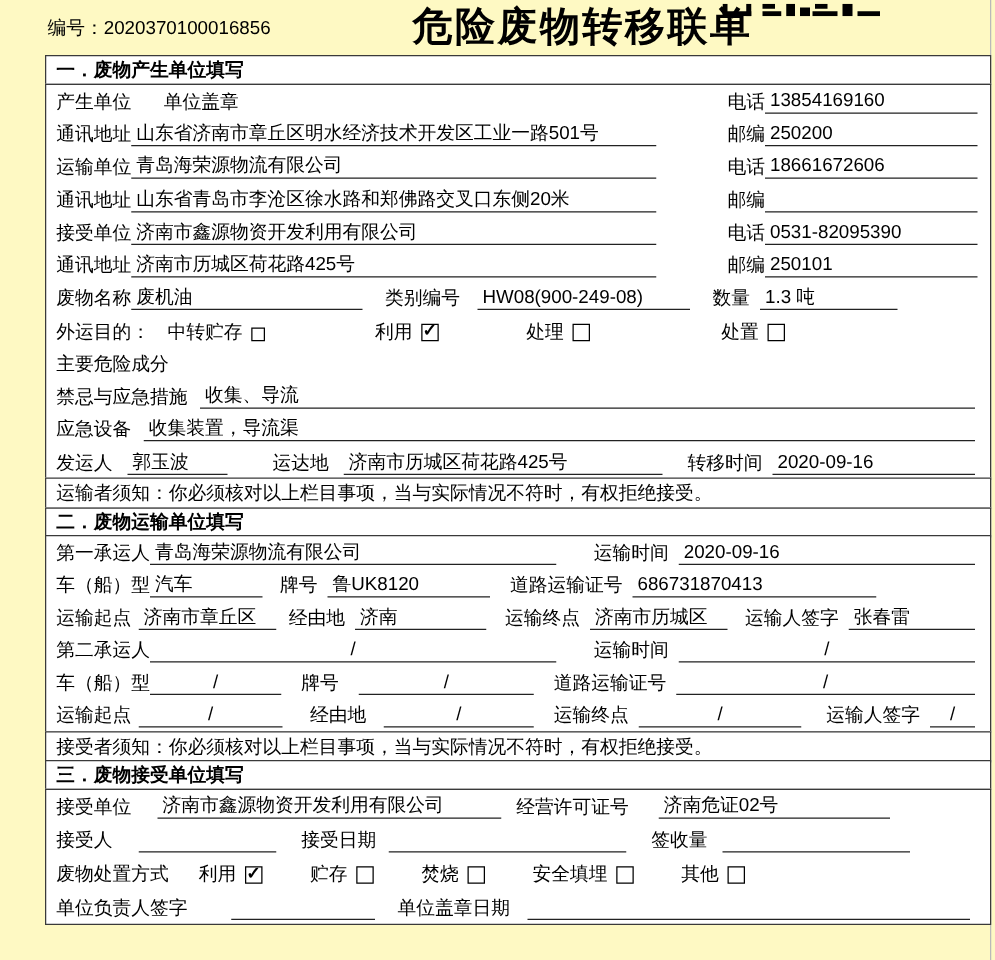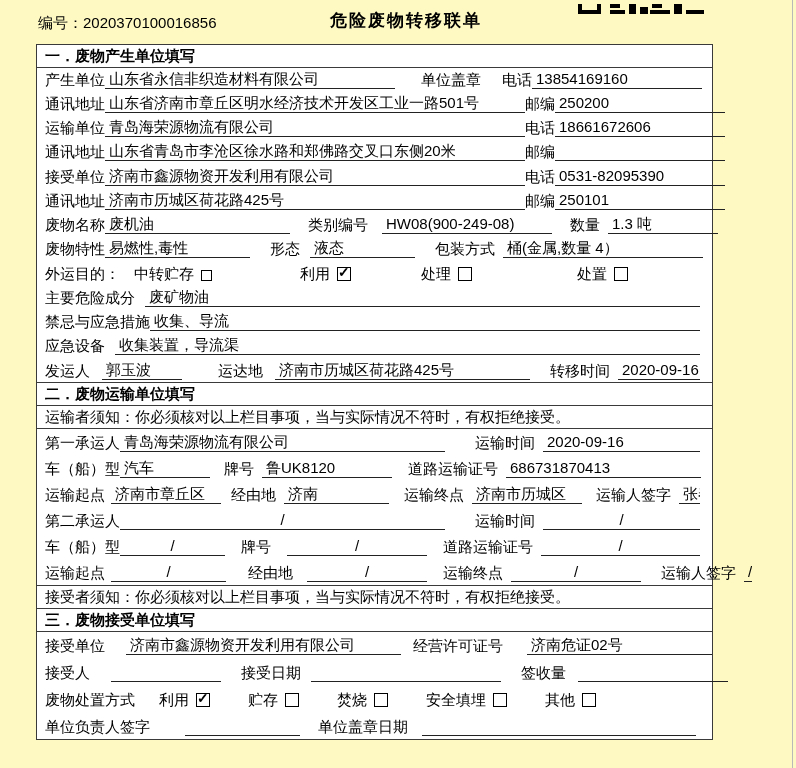--- a/index.html
+++ b/index.html
@@ -3,23 +3,23 @@
 <meta charset="utf-8">
 <style>
   html,body{margin:0;padding:0;background:#ffffff;}
   .page{
     position:relative;width:796px;height:768px;background:#fef9c3;
     font-family:Liberation Sans, sans-serif;
     font-size:15px;color:#000;overflow:hidden;
   }
   .page-edge{position:absolute;right:3px;top:0;width:1px;height:768px;background:#b9b9b9;}
   .doc-no{position:absolute;left:38px;top:13px;line-height:20px;}
-  .doc-title{position:absolute;left:330px;top:6px;font-size:17px;font-weight:bold;line-height:30px;letter-spacing:2px;}
+  .doc-title{position:absolute;left:330px;top:6px;font-size:32px;font-weight:bold;line-height:30px;letter-spacing:2px;}
   .qr{position:absolute;left:578px;top:0;}
-  .form{position:absolute;left:36px;top:44px;width:677px;}
+  .form{position:absolute;left:36px;top:44px;width:757px;}
   .box{box-sizing:border-box;border:1.5px solid #3a3a3a;background:#fff;}
   .box + .box{margin-top:-1.5px;}
   .sec-head{height:24px;display:flex;align-items:center;padding-left:8px;font-weight:bold;}
   .notice{height:25px;display:flex;align-items:center;padding-left:8px;}
   .rows{display:flex;flex-direction:column;}
   .rows-s1{height:317px;}
   .rows-s2{height:158px;}
   .rows-s3{height:109px;}
   .r{flex:1;display:flex;align-items:flex-end;padding:0 8px 3px 8px;}
   .lbl{display:inline-block;line-height:18px;white-space:nowrap;flex-shrink:0;}
@@ -62,21 +62,20 @@
     </svg>
   </div>
 
   <div class="form">
 
     <div class="box sec-head">一．废物产生单位填写</div>
     <div class="box rows rows-s1">
 
       <div class="r">
         <span class="lbl">产生单位</span>
-        <span class="u" style="width:290px">山东省永信非织造材料有限公司</span>
         <span class="lbl" style="margin-left:26px">单位盖章</span>
         <span class="lbl ml-auto">电话</span>
         <span class="u" style="width:170px;margin-right:2px">13854169160</span>
       </div>
 
       <div class="r">
         <span class="lbl">通讯地址</span>
         <span class="u" style="width:420px">山东省济南市章丘区明水经济技术开发区工业一路501号</span>
         <span class="lbl ml-auto">邮编</span>
         <span class="u" style="width:170px;margin-right:2px">250200</span>
@@ -112,68 +111,59 @@
 
       <div class="r">
         <span class="lbl">废物名称</span>
         <span class="u" style="width:185px">废机油</span>
         <span class="lbl" style="margin-left:18px">类别编号</span>
         <span class="u" style="width:170px;margin-left:14px">HW08(900-249-08)</span>
         <span class="lbl" style="margin-left:18px">数量</span>
         <span class="u" style="width:110px;margin-left:8px">1.3 吨</span>
       </div>
 
-      <div class="r">
-        <span class="lbl">废物特性</span>
-        <span class="u" style="width:145px">易燃性,毒性</span>
-        <span class="lbl" style="margin-left:20px">形态</span>
-        <span class="u" style="width:105px;margin-left:10px">液态</span>
-        <span class="lbl" style="margin-left:20px">包装方式</span>
-        <span class="u" style="width:200px;margin-left:8px">桶(金属,数量 4）</span>
-      </div>
 
       <div class="r">
         <span class="lbl">外运目的：</span>
         <span class="lbl" style="margin-left:14px">中转贮存</span>
         <span class="cb" style="width:9px;height:9px"></span>
         <span class="lbl" style="margin-left:88px">利用</span>
         <span class="cb checkedable checked"></span>
         <span class="lbl" style="margin-left:70px">处理</span>
         <span class="cb"></span>
         <span class="lbl" style="margin-left:105px">处置</span>
         <span class="cb"></span>
       </div>
 
       <div class="r">
         <span class="lbl">主要危险成分</span>
-        <span class="u grow" style="margin-left:10px">废矿物油</span>
       </div>
 
       <div class="r">
         <span class="lbl">禁忌与应急措施</span>
-        <span class="u grow" style="">收集、导流</span>
+        <span class="u grow" style="margin-left:10px">收集、导流</span>
       </div>
 
       <div class="r">
         <span class="lbl">应急设备</span>
         <span class="u grow" style="margin-left:10px">收集装置，导流渠</span>
       </div>
 
       <div class="r">
         <span class="lbl">发运人</span>
         <span class="u" style="width:80px;margin-left:12px">郭玉波</span>
         <span class="lbl" style="margin-left:36px">运达地</span>
         <span class="u" style="width:255px;margin-left:12px">济南市历城区荷花路425号</span>
         <span class="lbl" style="margin-left:20px">转移时间</span>
         <span class="u grow" style="margin-left:8px">2020-09-16</span>
       </div>
     </div>
 
+    <div class="box notice">运输者须知：你必须核对以上栏目事项，当与实际情况不符时，有权拒绝接受。</div>
     <div class="box sec-head">二．废物运输单位填写</div>
-    <div class="box notice">运输者须知：你必须核对以上栏目事项，当与实际情况不符时，有权拒绝接受。</div>
     <div class="box rows rows-s2">
 
       <div class="r">
         <span class="lbl">第一承运人</span>
         <span class="u" style="width:325px">青岛海荣源物流有限公司</span>
         <span class="lbl" style="margin-left:30px">运输时间</span>
         <span class="u grow" style="margin-left:8px">2020-09-16</span>
       </div>
 
       <div class="r">

